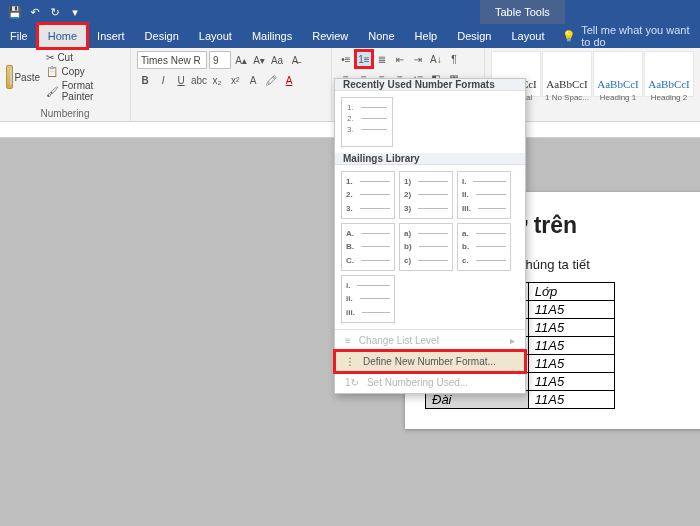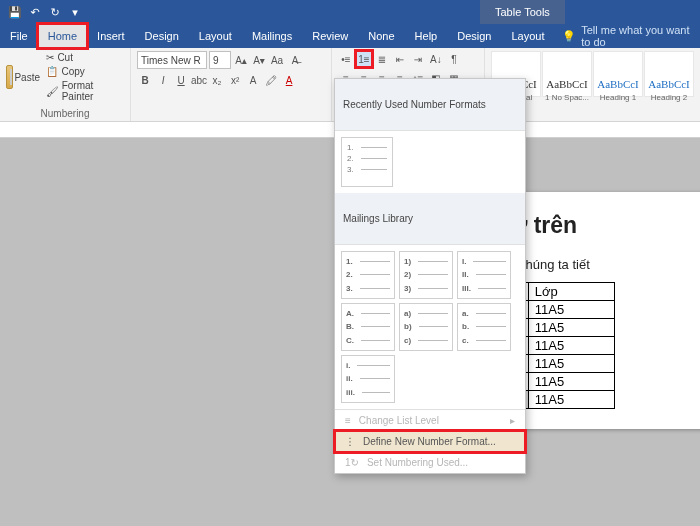--- a/index.html
+++ b/index.html
@@ -33,25 +33,25 @@
     .styles-body { display:flex; gap:1px; }
     .style-box { width:50px; height:46px; border:1px solid #e7e7e7; background:#fff; display:flex; flex-direction:column; align-items:center; justify-content:center; font-size:8px; color:#666; }
     .style-box .prev { font-size:11px; font-family:'Times New Roman',serif; color:#333; margin-bottom:3px;margin-top:32px; }
     .style-box.blue .prev{ color:#1f6fc4; }
     .ruler { height:16px; background:#fff; border-bottom:1px solid #d0d0d0; }
     .doc-area { position:absolute; top:138px; bottom:0; left:0; right:0; background:#bfbfbf; }
     .page { position:absolute; left:405px; top:54px; width:420px; background:#fff; box-shadow:0 1px 4px rgba(0,0,0,.3); padding:20px; font-family:'Times New Roman',serif; }
     .page h2 { font-size:23px; font-weight:bold; color:#222; margin-bottom:18px; }
     .page p { font-size:13px; color:#222; margin-bottom:10px; }
     table.dt { border-collapse:collapse; width:190px; font-size:13px; }
-    table.dt td { border:1px solid #000; padding:1px 6px; height:18px; }
+    table.dt td { border:1px solid #000; padding:1px 6px; height:18px;font-style:italic; }
     table.dt td.shade { background:#d9d9d9; }
     
     .dropdown { position:absolute; top:78px; left:334px; width:192px; background:#fff; border:1px solid #c8c8c8; box-shadow:2px 3px 8px rgba(0,0,0,.25); z-index:50; font-size:10px; }
-    .dd-head { background:#eef1f5; padding:20px 8px; color:#444; font-weight:normal; border-bottom:1px solid #e0e0e0; }
+    .dd-head { background:#eef1f5; padding:0 8px; color:#444; font-weight:bold; border-bottom:1px solid #e0e0e0; }
     .dd-sect { padding:6px; }
     .dd-one { border:1px solid #cfcfcf; width:52px; height:50px; padding:4px 5px; font-size:8px; color:#777; }
     .dd-one div{ white-space:nowrap; overflow:hidden; line-height:1.4; }
     .dd-grid { display:flex; flex-wrap:wrap; gap:4px; padding:6px; }
     .dd-cell { border:1px solid #cfcfcf; width:54px; height:48px; padding:3px 4px; font-size:8px; color:#666; display:flex; flex-direction:column; justify-content:space-around; }
     .dd-cell.none{ align-items:center; justify-content:center; font-size:10px; color:#555; width:54px; }
     .dd-menu { border-top:1px solid #e0e0e0; }
     .dd-item { display:flex; align-items:center; gap:8px; padding:5px 10px; color:#555; }
     .dd-item.dis { color:#b6b6b6; }
     .dd-item.hover { background:#f0e6cf; outline:3px solid #ed1c24; outline-offset:-1px; }

